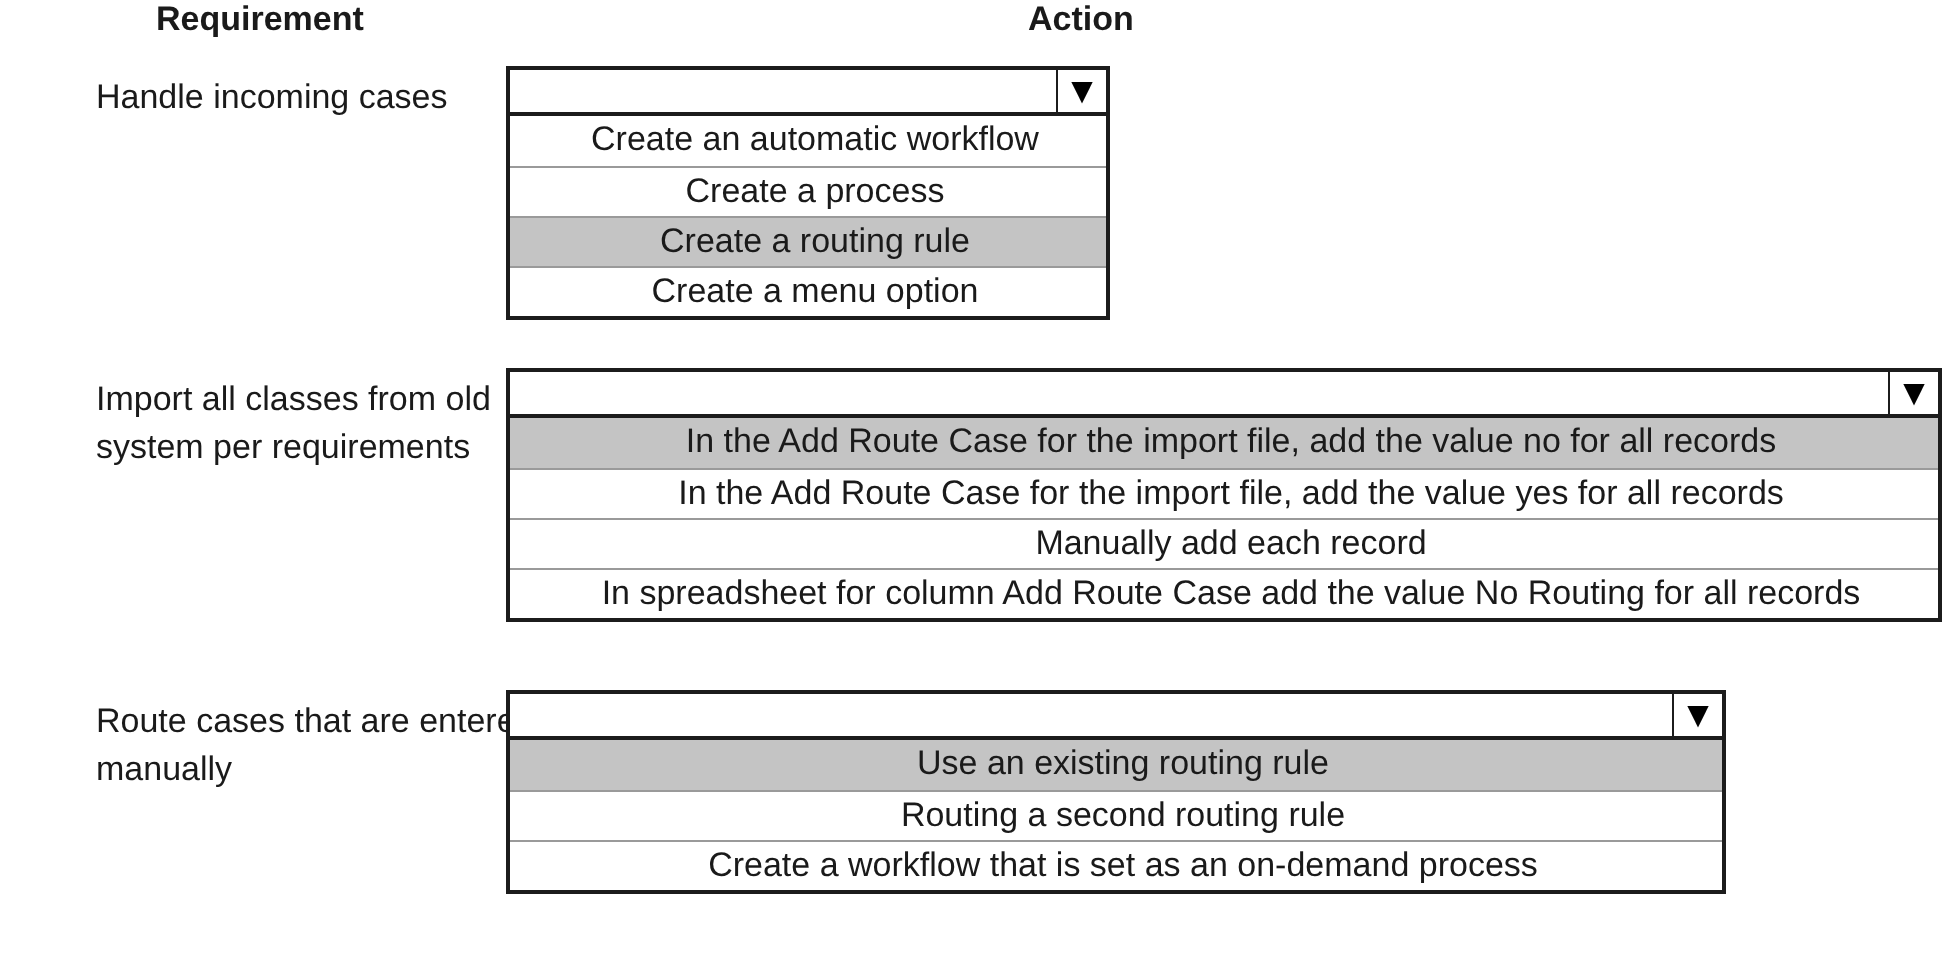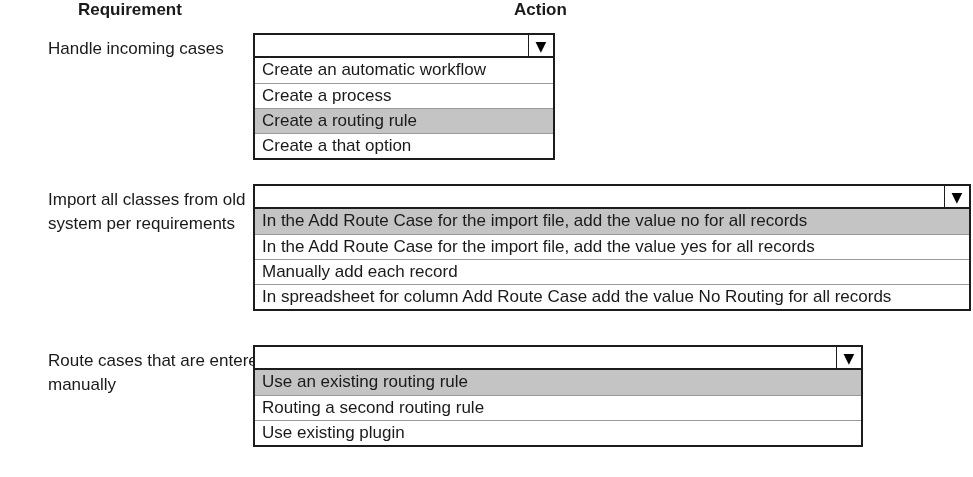--- a/index.html
+++ b/index.html
@@ -74,20 +74,21 @@
     line-height: 1;
     color: #000000;
     font-family: "DejaVu Sans", sans-serif;
   }
 
   .options {
     box-sizing: border-box;
     border: 2px solid var(--border, #1c1c1c);
     border-top: none;
     background: #fef9c3;
+    text-align: center;
   }
   .option {
     box-sizing: border-box;
     height: 25px;
     line-height: 23px;
     padding-left: 7px;
     font-size: 17px;
     white-space: nowrap;
     overflow: hidden;
     border-top: 1px solid var(--separator, #9a9a9a);
@@ -108,21 +109,21 @@
     <div class="dropdown">
       <div class="combo">
         <div class="arrow-box">
           <span class="arrow-glyph">▼</span>
         </div>
       </div>
       <div class="options">
             <div class="option">Create an automatic workflow</div>
             <div class="option">Create a process</div>
             <div class="option highlighted">Create a routing rule</div>
-            <div class="option">Create a that option</div>
+            <div class="option">Create a menu option</div>
           </div>
     </div>
   </div>
 
   <div class="group group-2">
     <div class="req-label">Import all classes from old system per requirements</div>
     <div class="dropdown">
       <div class="combo">
         <div class="arrow-box">
           <span class="arrow-glyph">▼</span>
@@ -141,18 +142,18 @@
     <div class="req-label">Route cases that are entered manually</div>
     <div class="dropdown">
       <div class="combo">
         <div class="arrow-box">
           <span class="arrow-glyph">▼</span>
         </div>
       </div>
       <div class="options">
             <div class="option highlighted">Use an existing routing rule</div>
             <div class="option">Routing a second routing rule</div>
-            <div class="option">Use existing plugin</div>
+            <div class="option">Create a workflow that is set as an on-demand process</div>
           </div>
     </div>
   </div>
 </div>
 </div>
 
 </body></html>

